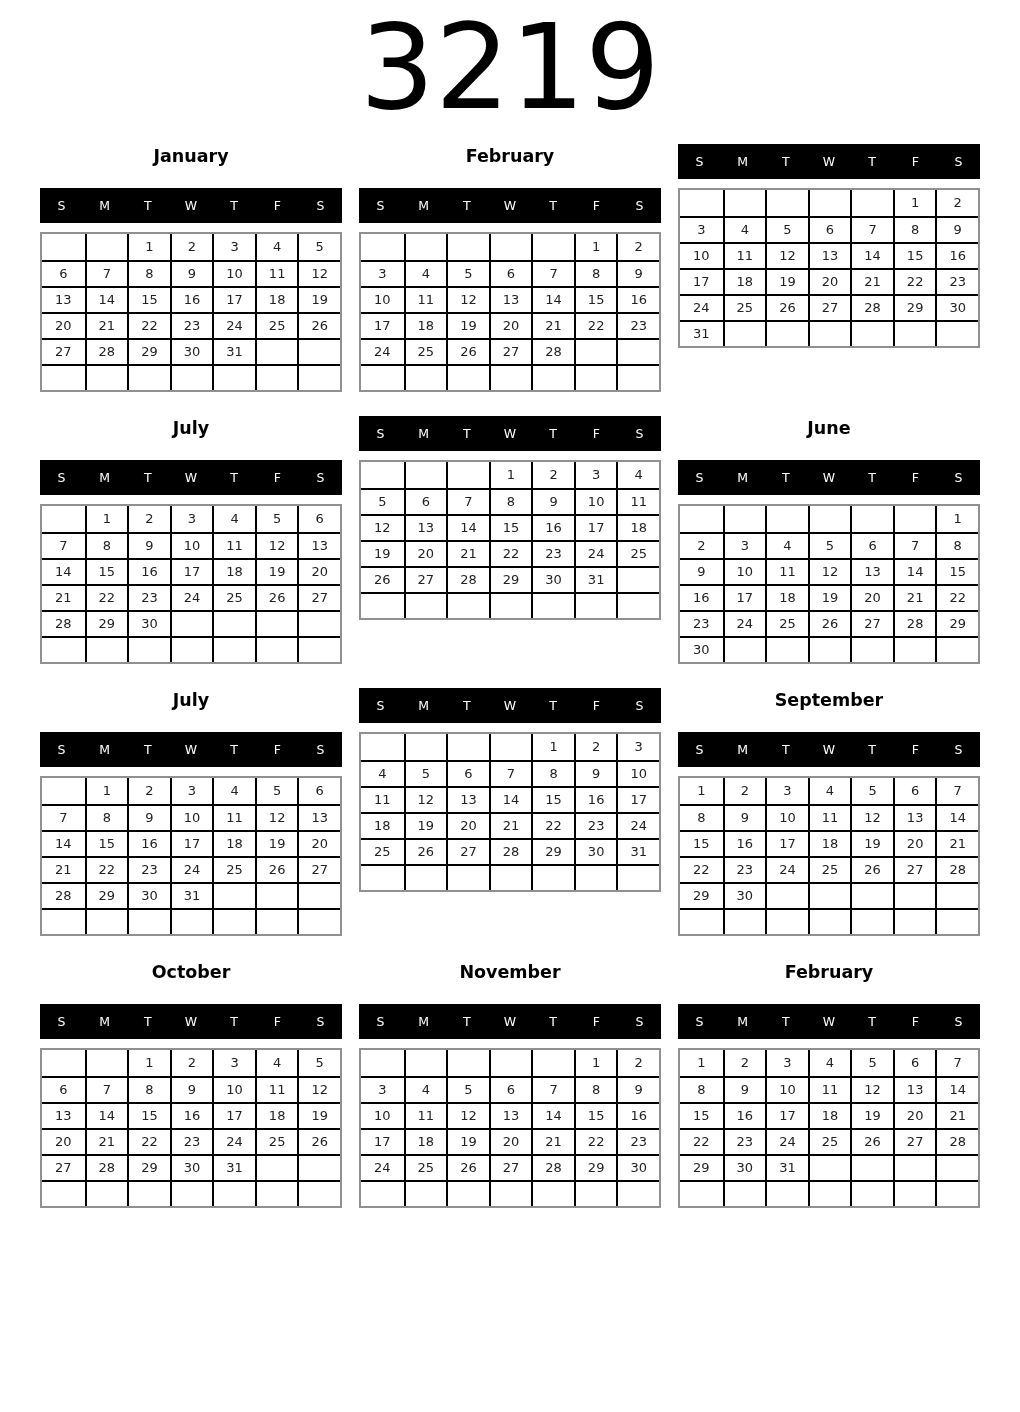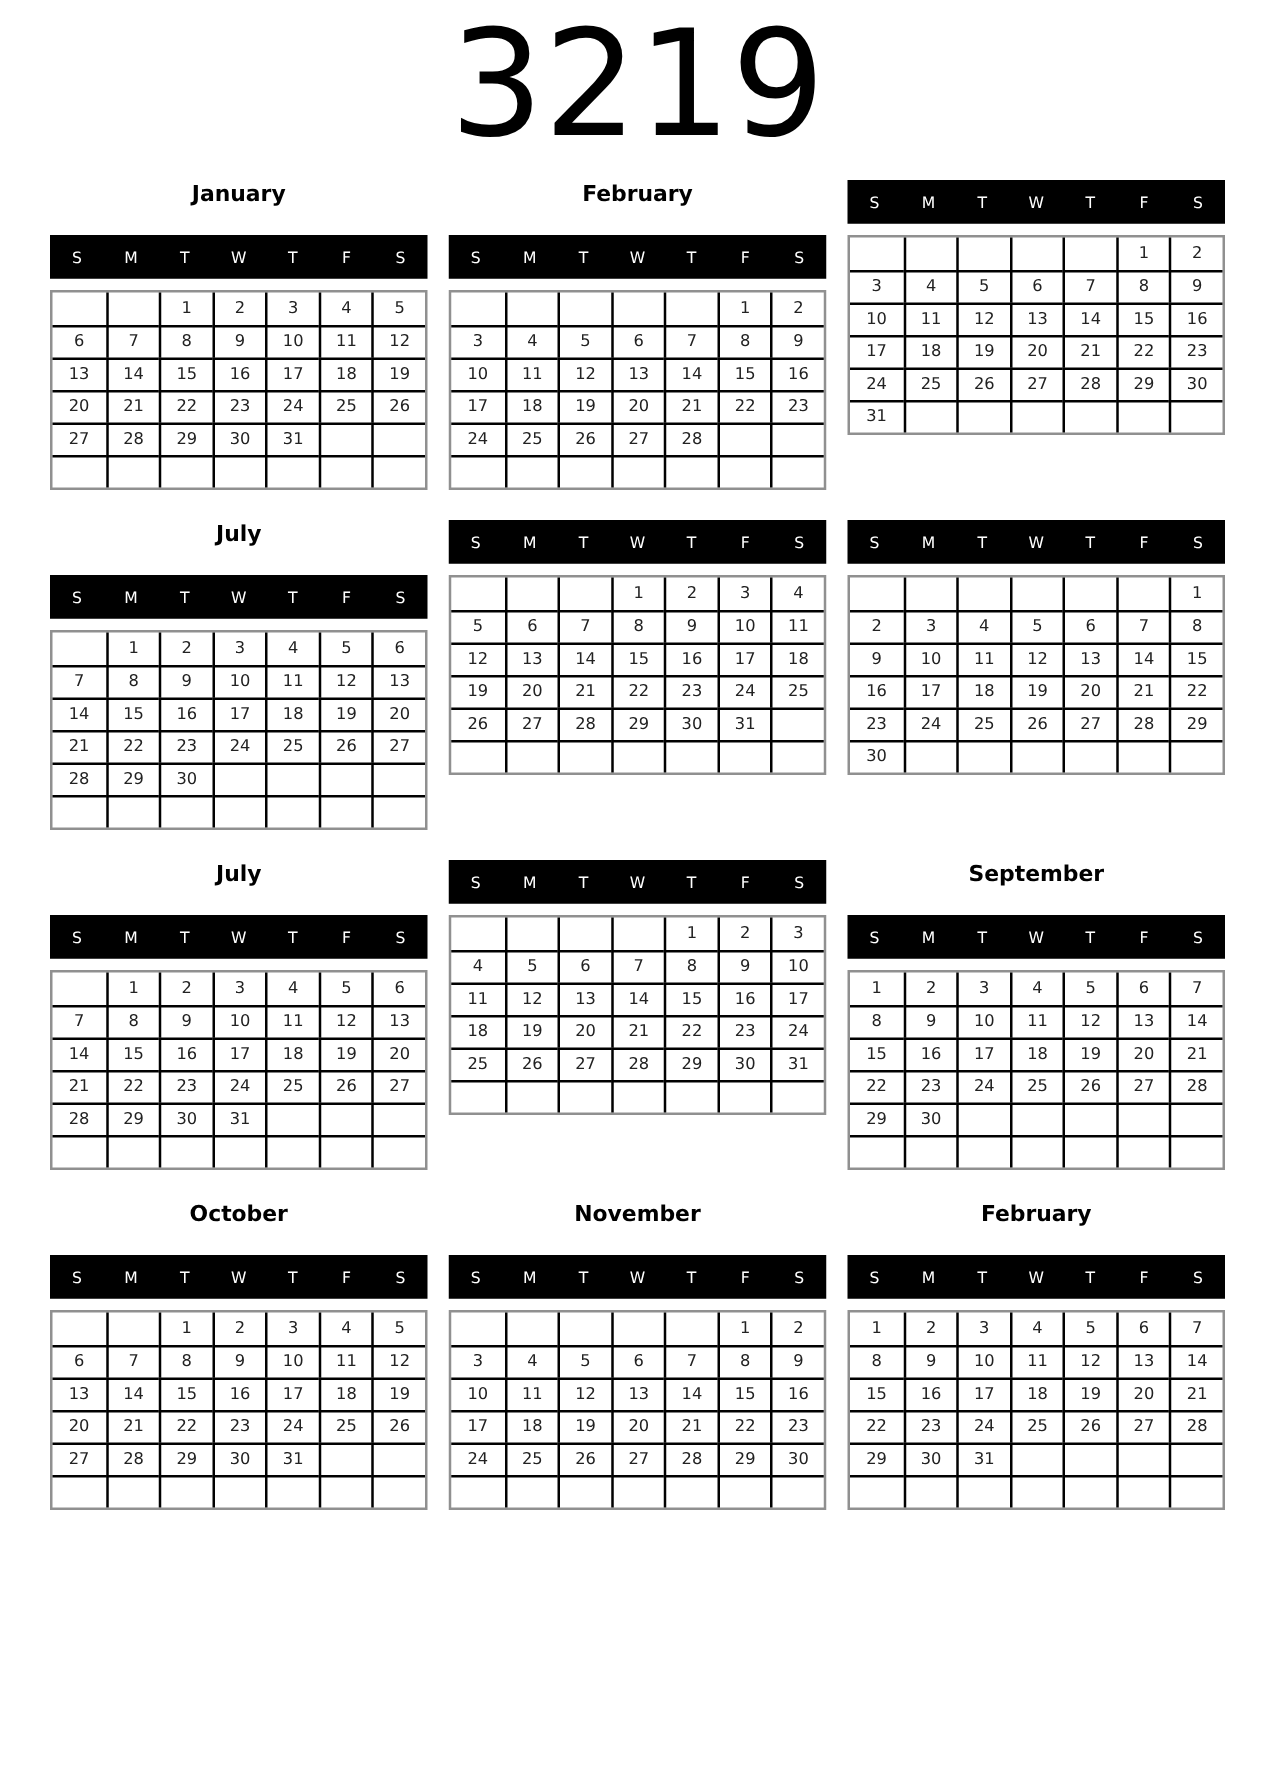--- a/index.html
+++ b/index.html
@@ -349,20 +349,21 @@
         <div class="cell"></div>
         <div class="cell"></div>
         <div class="cell"></div>
         <div class="cell"></div>
         <div class="cell"></div>
         <div class="cell"></div>
       </div>
   </div>
 
   <div class="month">
+    <div class="month-title">June</div>
     <div class="weekday-row">
         <div class="wd">S</div>
         <div class="wd">M</div>
         <div class="wd">T</div>
         <div class="wd">W</div>
         <div class="wd">T</div>
         <div class="wd">F</div>
         <div class="wd">S</div>
       </div>
     <div class="day-grid">

